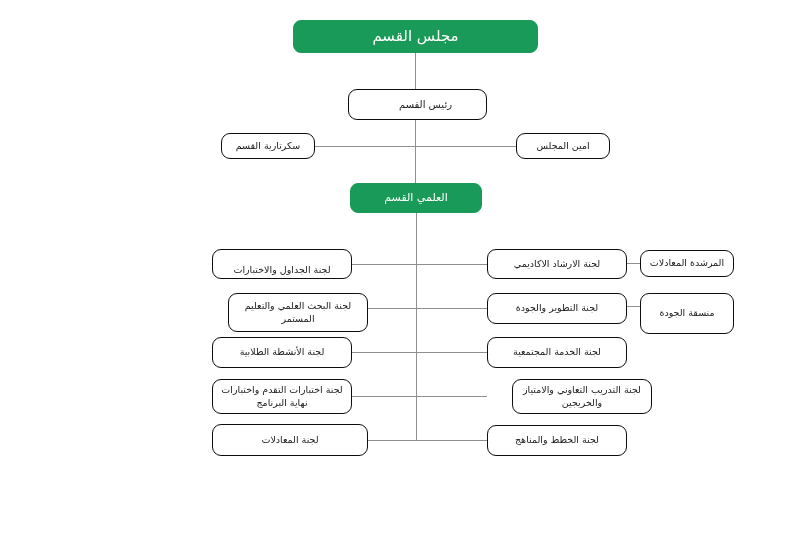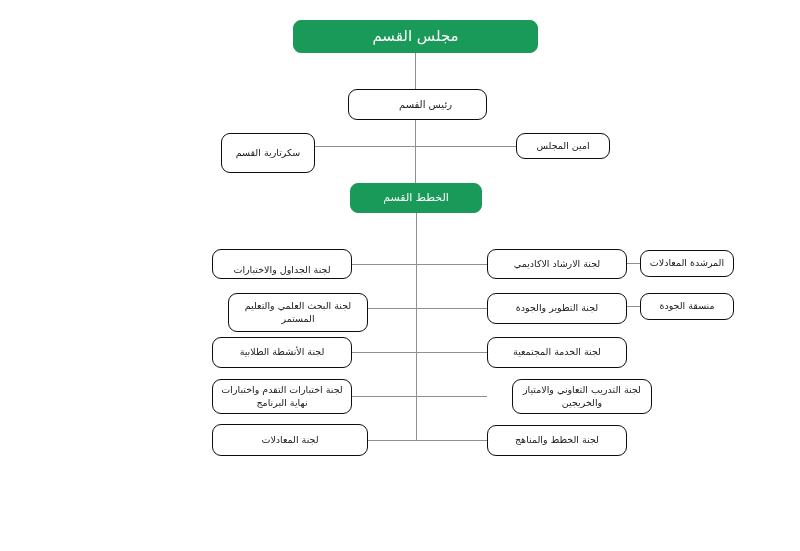--- a/index.html
+++ b/index.html
@@ -82,30 +82,30 @@
   <div class="line line-h" style="left:627px;top:306px;width:13px;"></div>
 
   <div class="node green title" style="left:293px;top:20px;width:245px;height:33px;">
     <span>مجلس القسم</span>
   </div>
 
   <div class="node mid" style="left:348px;top:89px;width:139px;height:31px;padding-left:23px;">
     <span>رئيس القسم</span>
   </div>
 
-  <div class="node" style="left:221px;top:133px;width:94px;height:40px;">
+  <div class="node" style="left:221px;top:133px;width:94px;height:26px;">
     <span>سكرتارية القسم</span>
   </div>
 
   <div class="node" style="left:516px;top:133px;width:94px;height:26px;">
     <span>امين المجلس</span>
   </div>
 
   <div class="node green subtitle" style="left:350px;top:183px;width:132px;height:30px;">
-    <span>الخطط القسم</span>
+    <span>العلمي القسم</span>
   </div>
 
   <div class="node" style="left:212px;top:249px;width:140px;height:30px;align-items:flex-end;">
     <span>لجنة الجداول والاختبارات</span>
   </div>
   <div class="node" style="left:228px;top:293px;width:140px;height:39px;">
     <span>لجنة البحث العلمي والتعليم المستمر</span>
   </div>
   <div class="node" style="left:212px;top:337px;width:140px;height:31px;">
     <span>لجنة الأنشطة الطلابية</span>
@@ -129,17 +129,17 @@
   <div class="node" style="left:512px;top:379px;width:140px;height:35px;">
     <span>لجنة التدريب التعاوني والامتياز والخريجين</span>
   </div>
   <div class="node" style="left:487px;top:425px;width:140px;height:31px;">
     <span>لجنة الخطط والمناهج</span>
   </div>
 
   <div class="node" style="left:640px;top:250px;width:94px;height:27px;">
     <span>المرشدة المعادلات</span>
   </div>
-  <div class="node" style="left:640px;top:293px;width:94px;height:27px;">
+  <div class="node" style="left:640px;top:293px;width:94px;height:41px;">
     <span>منسقة الجودة</span>
   </div>
 
 </div>
 
 </body></html>

